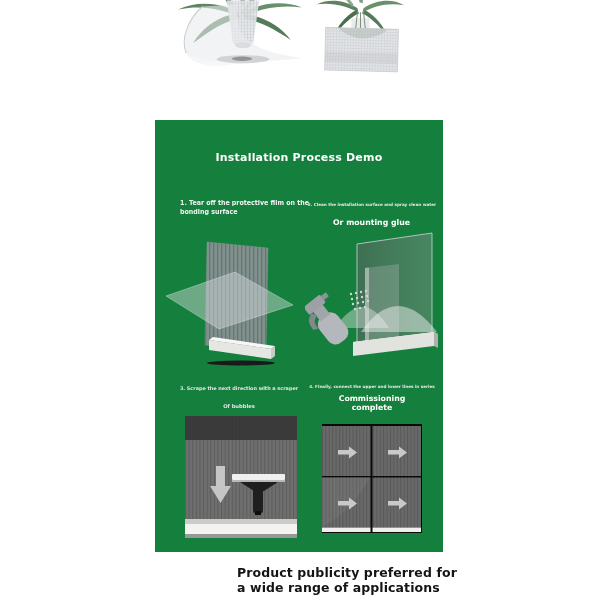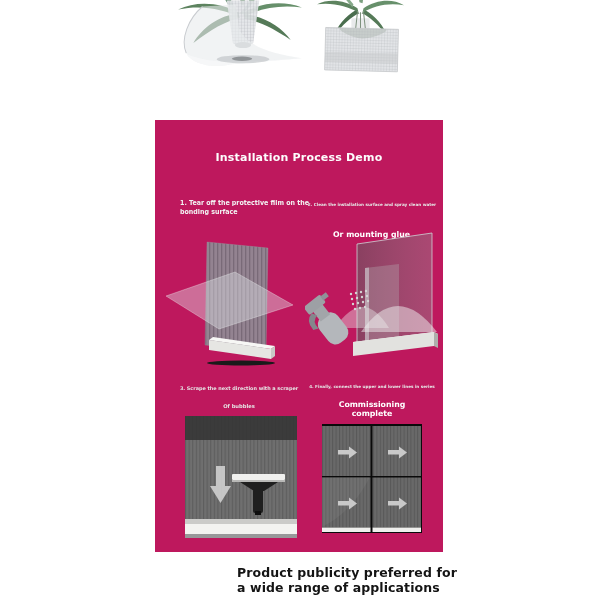--- a/index.html
+++ b/index.html
@@ -10,21 +10,21 @@
   }
   .abs{position:absolute;}
 
   
   #hero-left{left:168px;top:0;width:144px;height:84px;}
   #hero-right{left:313px;top:0;width:95px;height:73px;}
 
   
   #panel{
     left:155px;top:120px;width:288px;height:432px;
-    background:#be185d;color:#fff;
+    background:#15803d;color:#fff;
   }
   .p-title{
     position:absolute;top:31px;left:0;right:0;text-align:center;
     font-size:11px;font-weight:bold;letter-spacing:.2px;color:#fdfdfd;
   }
   
   .shrink{
     display:block;position:relative;left:50%;width:300px;margin-left:-150px;
     transform:scale(.65);transform-origin:50% 0;text-align:center;
     font-weight:bold;color:#e6e6e6;line-height:1.55;
@@ -35,27 +35,27 @@
   .s1-text .shrink{
     left:0;margin-left:0;width:186px;transform:scale(.7);
     transform-origin:0 0;text-align:left;font-size:9px;color:#f2f2f2;line-height:1.45;
   }
   .s2-text{position:absolute;left:150px;top:82px;width:133px;text-align:center;}
   .s2-text .tiny{font-size:6.4px;}
   .emph{
     font-size:7.8px;font-weight:bold;color:#ffffff;line-height:1.18;
     position:relative;text-align:center;
   }
-  .s2-text .emph{margin-top:18px;}
+  .s2-text .emph{margin-top:6px;}
   .s3-text{position:absolute;left:14px;top:265px;width:140px;}
   .s3-text .head{font-size:7.2px;transform:scale(.68);}
   .s3-text .sub{font-size:7.2px;transform:scale(.72);top:6px;}
   .s4-text{position:absolute;left:151px;top:264px;width:132px;}
   .s4-text .tiny{font-size:6.4px;white-space:nowrap;}
-  .s4-text .emph{width:82px;margin:6px auto 0;}
+  .s4-text .emph{width:82px;margin:0 auto 0;}
 
   #ill-step1{left:10px;top:112px;width:130px;height:142px;}
   #ill-step2{left:150px;top:108px;width:135px;height:150px;}
   #ill-step3{left:30px;top:296px;width:112px;height:122px;}
   #ill-step4{left:167px;top:304px;width:100px;height:109px;}
 
   
   #footer-caption{
     left:205px;top:566px;width:228px;
     font-size:12.5px;font-weight:bold;color:#141414;line-height:1.18;

